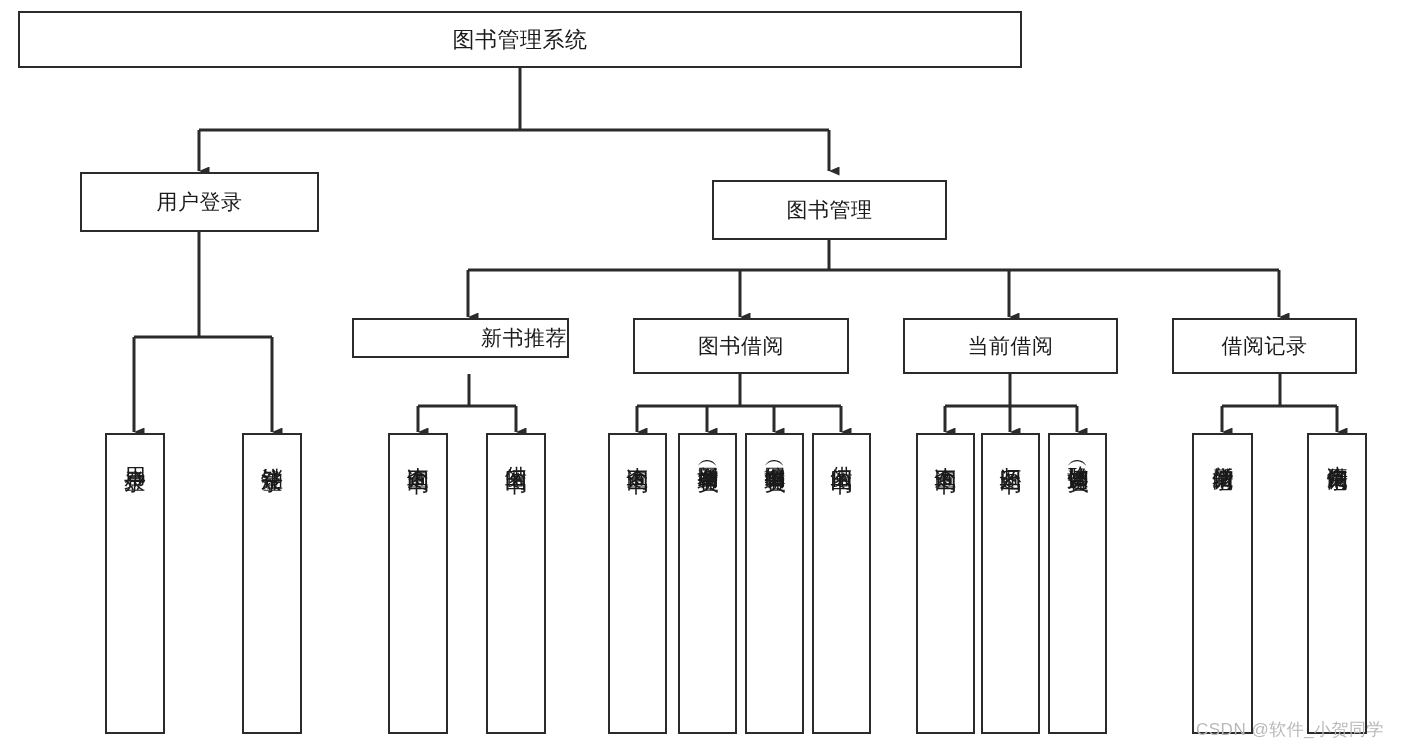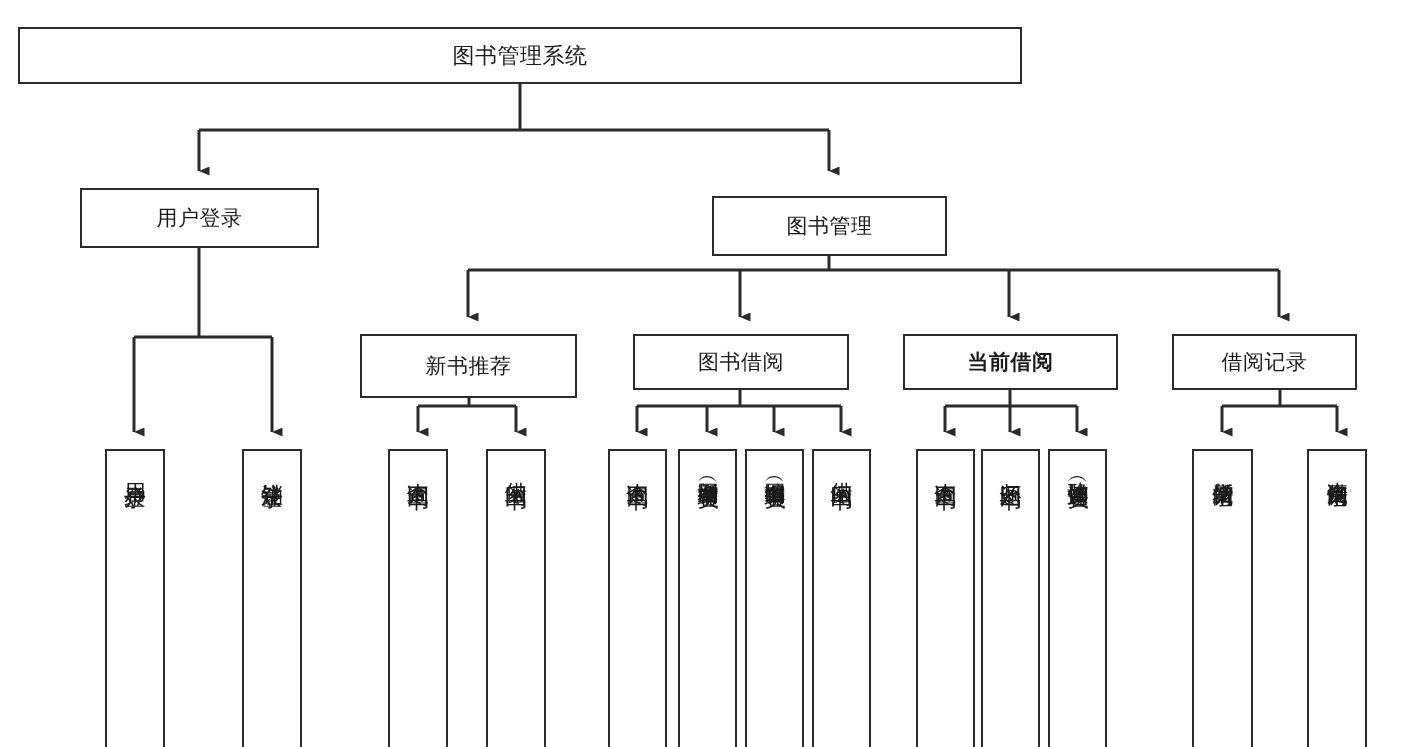--- a/index.html
+++ b/index.html
@@ -29,21 +29,20 @@
   .node {
     position: absolute;
     box-sizing: border-box;
     background: #ffffff;
     border: 2.5px solid #2b2b2b;
     display: flex;
     align-items: center;
     justify-content: center;
     color: #1a1a1a;
     z-index: 2;
-    margin-top: 16px;
   }
   .node-label {
     display: block;
     text-align: center;
     line-height: 1.05;
     white-space: nowrap;
   }
   
   .node.horiz .node-label {
     font-size: 21px;
@@ -132,27 +131,27 @@
     <span class="node-label">图书管理系统</span>
   </div>
 
   <div class="node horiz" style="left: 80px; top: 172px; width: 239px; height: 60px;">
     <span class="node-label">用户登录</span>
   </div>
   <div class="node horiz" style="left: 712px; top: 180px; width: 235px; height: 60px;">
     <span class="node-label">图书管理</span>
   </div>
 
-  <div class="node horiz" style="left: 360px; top: 318px; width: 217px; height: 64px;">
+  <div class="node horiz" style="left: 352px; top: 318px; width: 217px; height: 40px; justify-content: flex-end;">
     <span class="node-label">新书推荐</span>
   </div>
   <div class="node horiz" style="left: 633px; top: 318px; width: 216px; height: 56px;">
     <span class="node-label">图书借阅</span>
   </div>
-  <div class="node horiz" style="left: 903px; top: 318px; width: 215px; height: 56px; font-weight: bold;">
+  <div class="node horiz" style="left: 903px; top: 318px; width: 215px; height: 56px;">
     <span class="node-label">当前借阅</span>
   </div>
   <div class="node horiz" style="left: 1172px; top: 318px; width: 185px; height: 56px;">
     <span class="node-label">借阅记录</span>
   </div>
 
   <div class="node vert" style="left: 105px; top: 433px; width: 60px; height: 301px;">
     <span class="node-label">用户登录</span>
   </div>
   <div class="node vert" style="left: 242px; top: 433px; width: 60px; height: 301px;">
@@ -185,14 +184,15 @@
   <div class="node vert tall-text" style="left: 1048px; top: 433px; width: 59px; height: 301px;">
     <span class="node-label">确认归还（管理员）</span>
   </div>
   <div class="node vert tall-text" style="left: 1192px; top: 433px; width: 61px; height: 301px;">
     <span class="node-label">新增借阅记录</span>
   </div>
   <div class="node vert tall-text" style="left: 1307px; top: 433px; width: 60px; height: 301px;">
     <span class="node-label">查询借阅记录</span>
   </div>
 
+  <div class="watermark" style="left:1196px; top:718px;">CSDN @软件_小贺同学</div>
 
 </div>
 
 </body></html>

